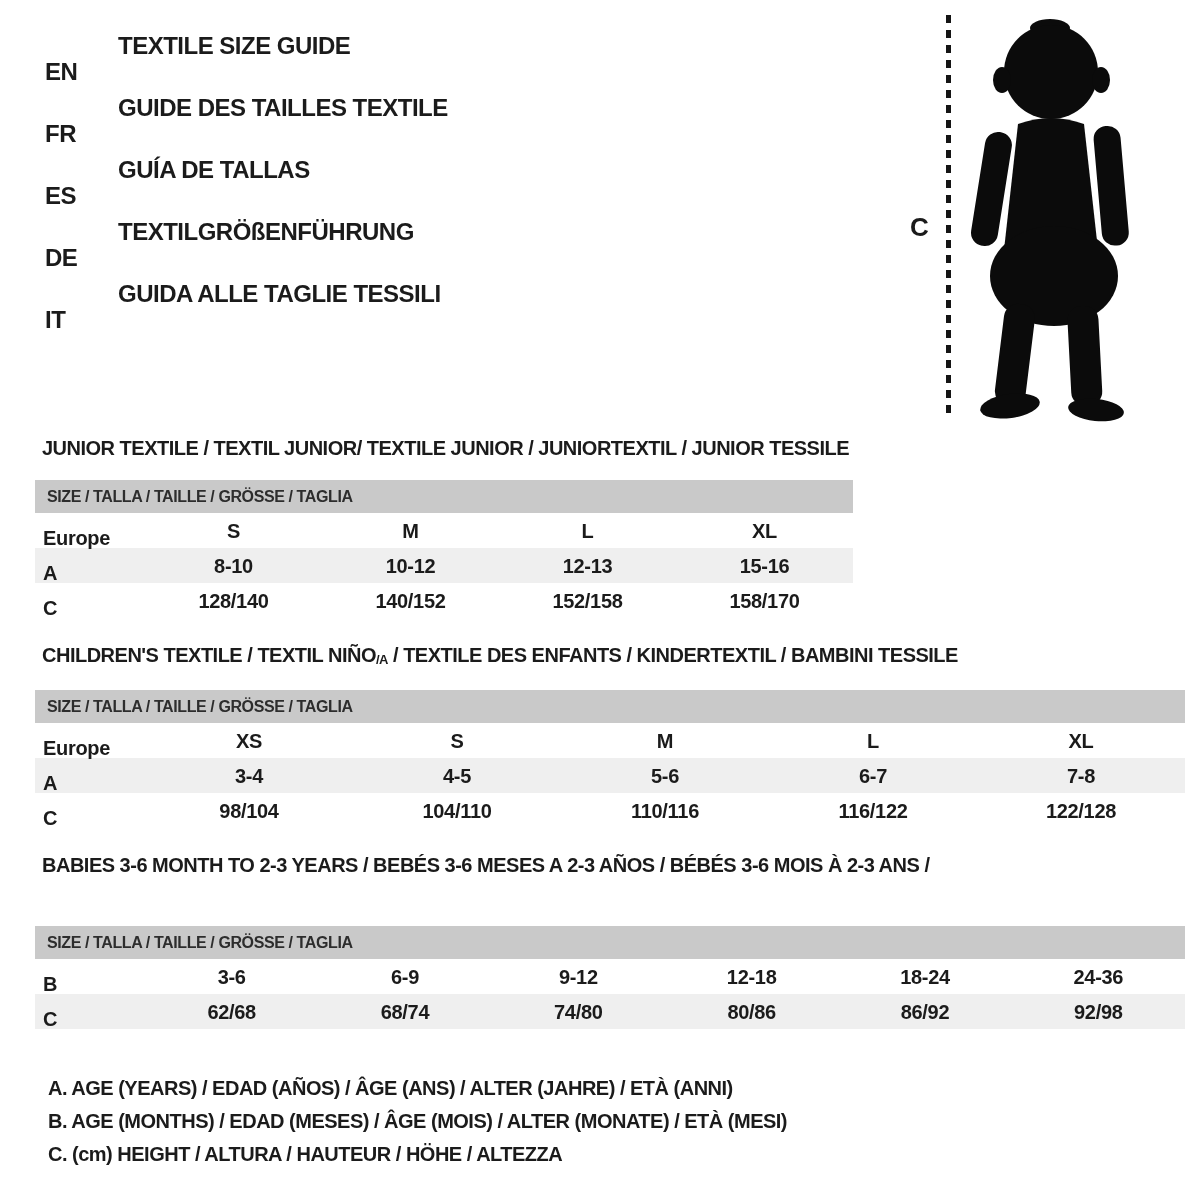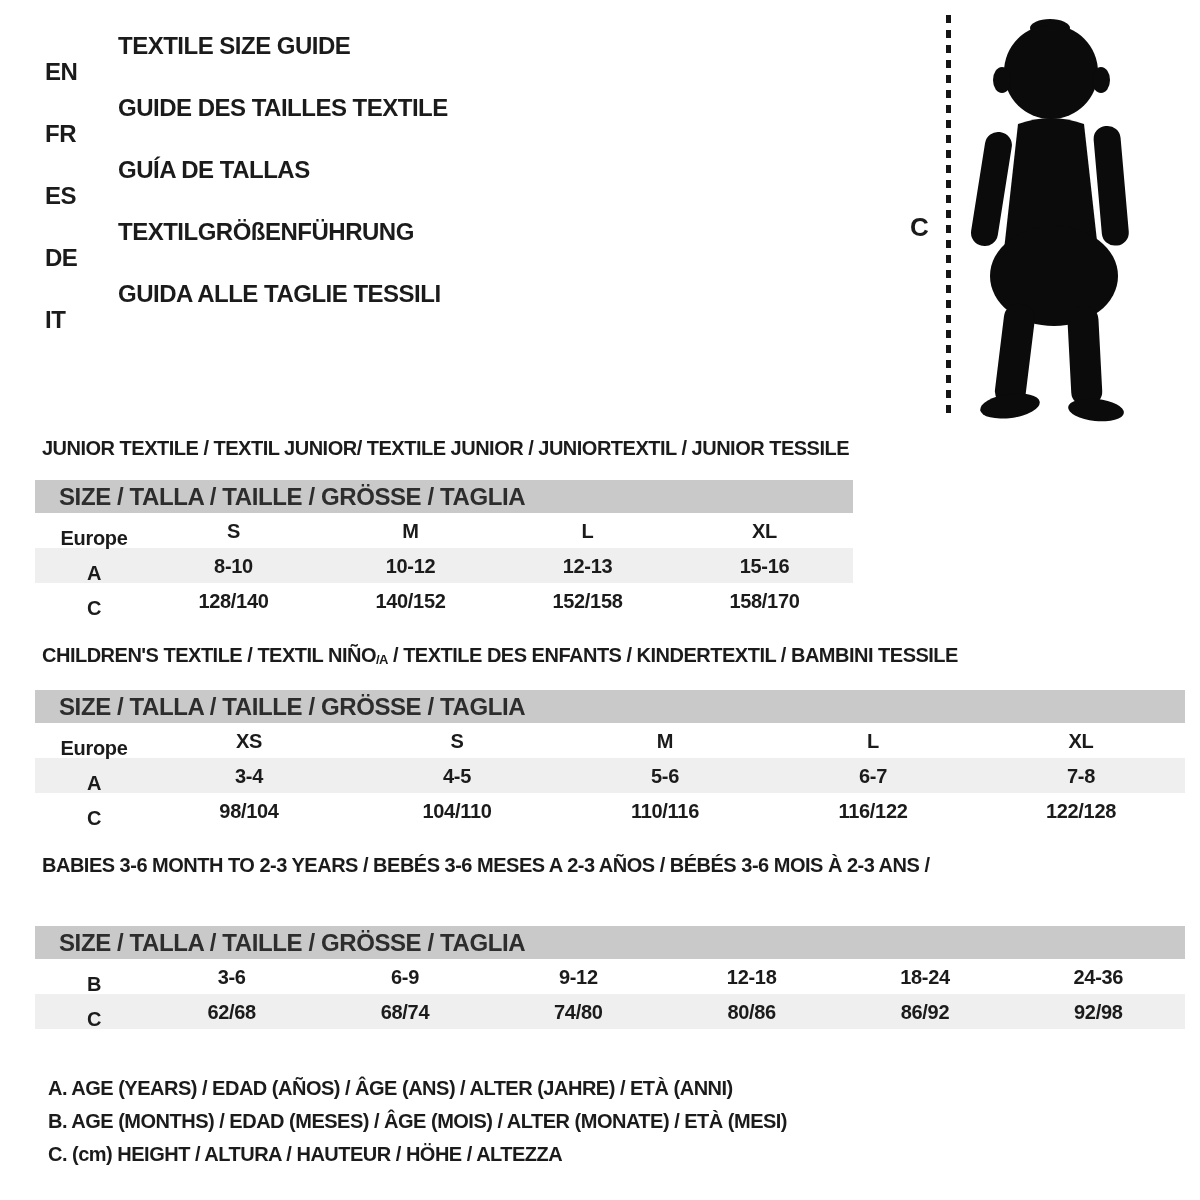--- a/index.html
+++ b/index.html
@@ -15,24 +15,24 @@
   .c-label{position:absolute;left:910px;top:212px;font-size:26px;}
   .dash-line{position:absolute;left:946px;top:15px;width:5px;height:403px;
     background:repeating-linear-gradient(to bottom,#141414 0 8px,transparent 8px 15px);}
   .toddler{position:absolute;left:958px;top:12px;}
   .toddler *{fill:var(--silhouette,#0b0b0b);}
   
   .sec-title{position:absolute;left:42px;font-size:20px;letter-spacing:-0.5px;white-space:nowrap;line-height:28px;}
   .sec-title .sub{font-size:13px;position:relative;top:2px;}
   .size-table{position:absolute;left:35px;}
   .tbar{height:33px;background:var(--bar-bg,#c9c9c9);display:flex;align-items:center;
-    padding-left:24px;font-size:24px;letter-spacing:-0.4px;color:#2d2d2d;white-space:nowrap;}
+    padding-left:12px;font-size:16px;letter-spacing:-0.4px;color:#2d2d2d;white-space:nowrap;}
   .trow{display:grid;height:35px;align-items:center;font-size:20px;letter-spacing:-0.3px;}
   .trow.stripe{background:var(--stripe-bg,#efefef);}
-  .tlabel{padding-left:8px;text-align:center;white-space:nowrap;margin-top:14px;}
+  .tlabel{padding-left:8px;text-align:left;white-space:nowrap;margin-top:14px;}
   .tcell{text-align:center;white-space:nowrap;}
   
   .legend{position:absolute;left:48px;top:1072px;font-size:20px;letter-spacing:-0.5px;line-height:33px;}
   .legend div{white-space:nowrap;}
 </style>
 </head>
 <body>
 
 <div class="canvas">
 

